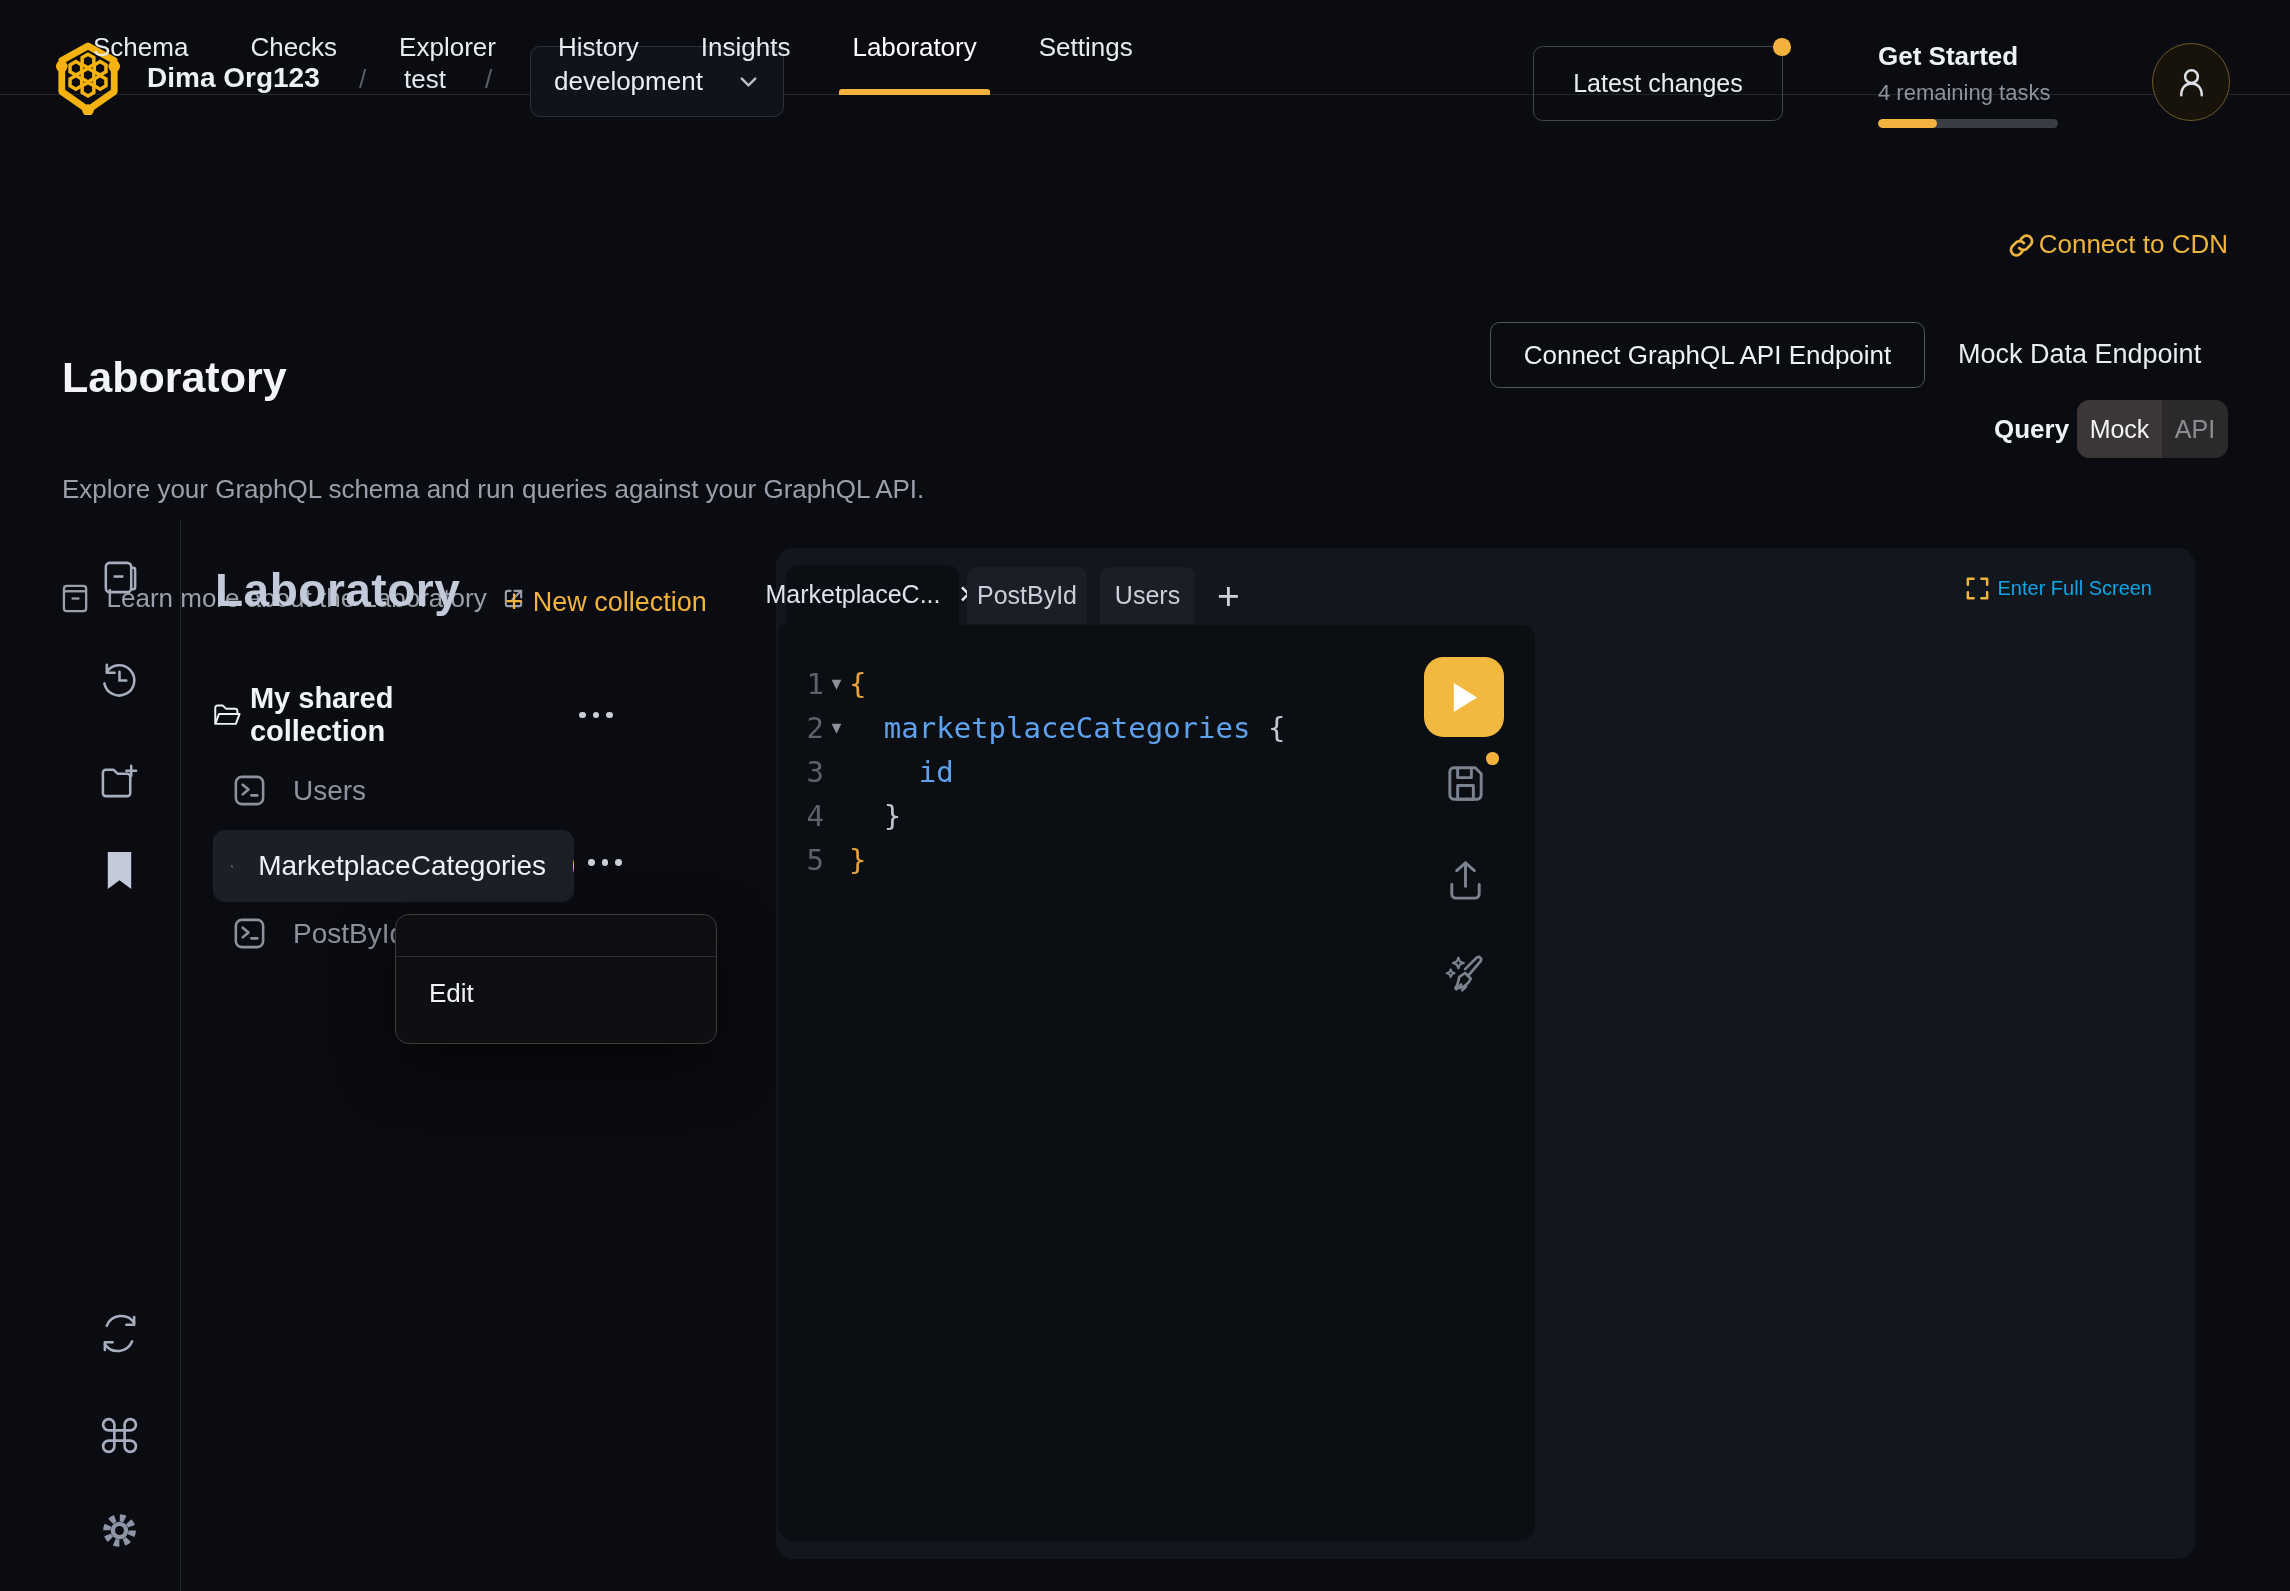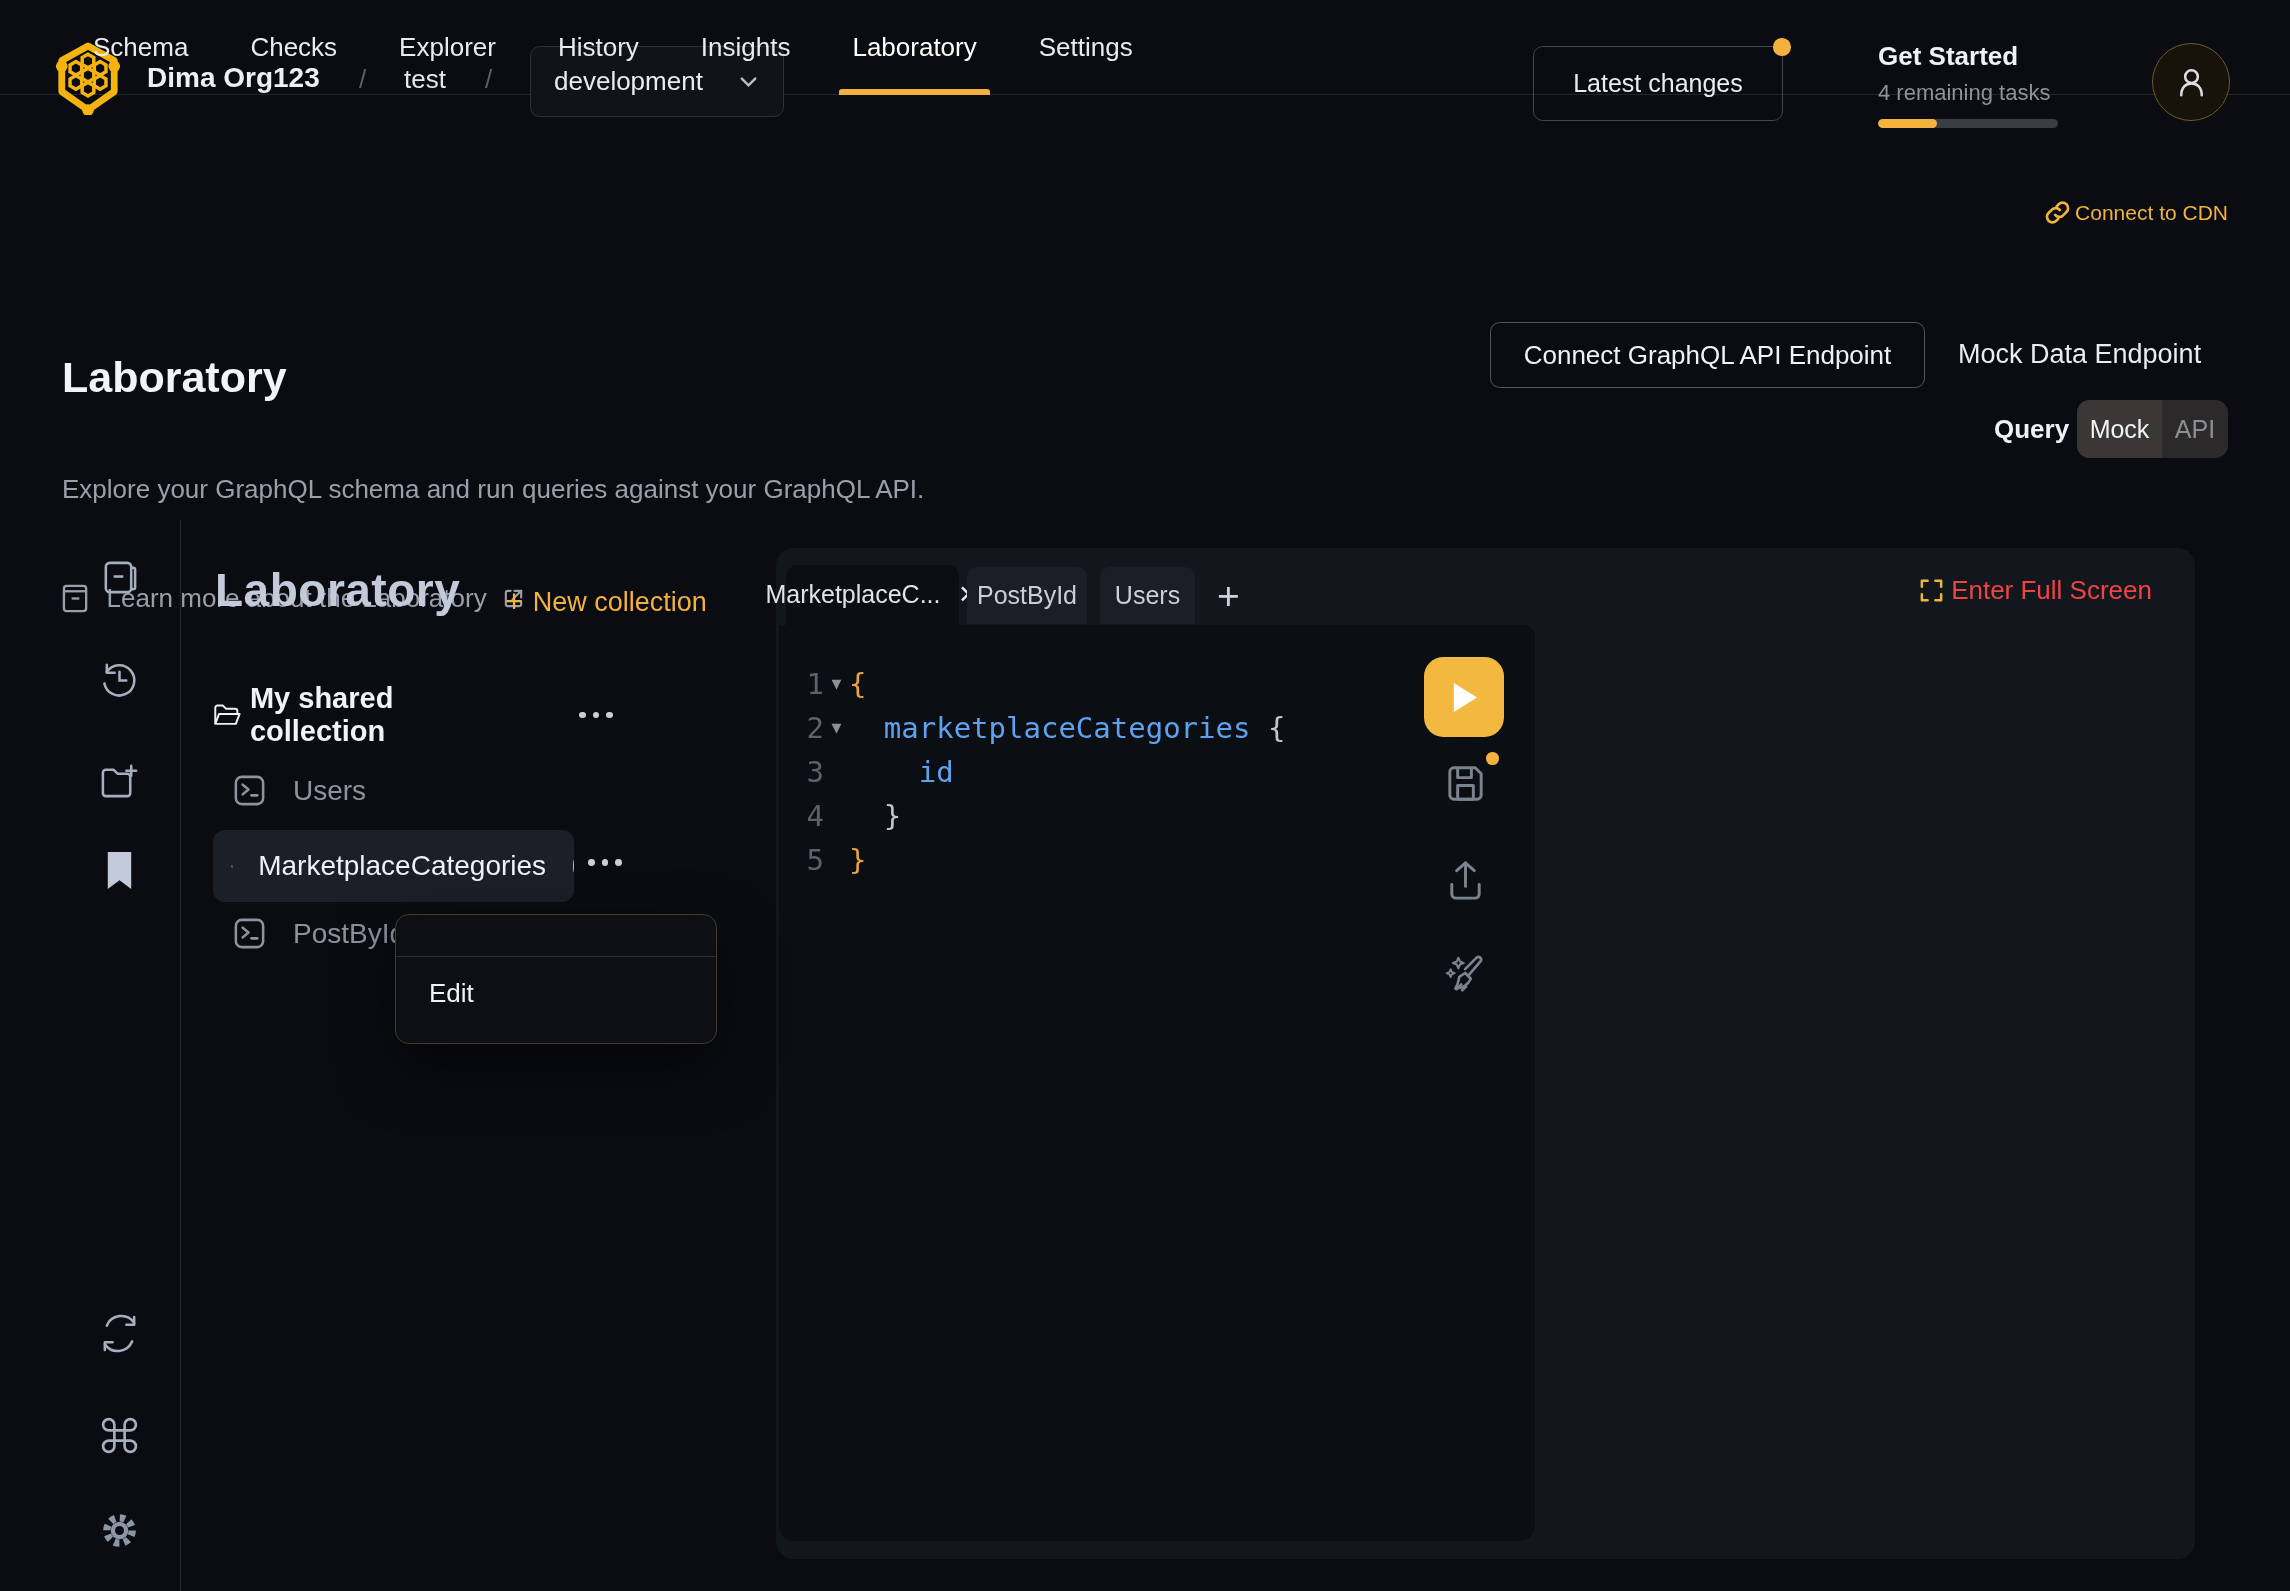--- a/index.html
+++ b/index.html
@@ -30,22 +30,22 @@
   .avatar{left:2152px;top:43px;width:76px;height:76px;border-radius:50%;
     border:1.9px solid #6e5a2a;background:#17120a;display:flex;align-items:center;justify-content:center;cursor:pointer;}
 
   
   .nav{left:0;top:165px;width:2290px;height:95px;border-bottom:1px solid #24262b;
     display:flex;align-items:stretch;padding-left:93px;box-sizing:border-box;gap:62px;}
   .nav-tab{display:flex;align-items:center;font-size:26px;color:#e8ebf0;cursor:pointer;position:relative;}
   .nav-tab.active{color:#ffffff;}
   .nav-tab.active::after{content:"";position:absolute;left:-13.6px;right:-13.6px;bottom:-1px;height:5.8px;
     background:#f2b23d;border-radius:2.9px 2.9px 0 0;}
-  .cdn{right:62px;top:165px;height:95px;display:flex;align-items:center;gap:3px;
-    color:#f0b43c;font-size:21px;cursor:pointer;}
+  .cdn{right:62px;top:165px;height:95px;display:flex;align-items:flex-end;gap:3px;
+    color:#f0b43c;font-size:26px;cursor:pointer;}
 
   
   .page-title{left:62px;top:353px;font-size:43px;font-weight:700;color:#f2f4f8;}
   .page-desc{left:62px;top:474px;font-size:26px;color:#9aa0ab;}
   .learn{left:62px;top:582px;display:flex;align-items:center;gap:15.5px;color:#9aa0ab;
     font-size:26px;cursor:pointer;}
   .connect-btn{left:1490px;top:322px;width:433px;height:64px;border:1px solid #53565c;
     border-radius:9.7px;display:flex;align-items:center;justify-content:center;font-size:26px;
     color:#eef1f6;cursor:pointer;}
   .mock-ep{left:1958px;top:322px;height:64px;display:flex;align-items:center;font-size:27px;color:#e9ecf1;}
@@ -90,21 +90,21 @@
     cursor:pointer;box-sizing:border-box;}
   .etab.active{left:9.7px;top:16.5px;width:173px;height:60px;background:#0b0e13;
     border-radius:11.6px 11.6px 0 0;font-size:25px;color:#dfe3ea;}
   .etab.t2{left:191px;top:19.4px;width:120px;height:57px;background:#1a1e26;
     border-radius:9.7px 9.7px 0 0;font-size:25px;color:#c9ced8;}
   .etab.t3{left:324px;top:19.4px;width:95px;height:57px;background:#1a1e26;
     border-radius:9.7px 9.7px 0 0;font-size:25px;color:#c9ced8;}
   .tab-close{font-size:25px;color:#e8eaee;line-height:1;}
   .newtab{left:431px;top:19.4px;width:43px;height:57px;font-size:39px;color:#ccd1da;font-weight:300;}
   .fullscreen{position:absolute;right:43px;top:27px;display:flex;align-items:center;gap:6px;
-    color:#ef4444;font-size:26px;cursor:pointer;}
+    color:#0ea5e9;font-size:20px;cursor:pointer;}
   .query-area{position:absolute;left:2.9px;top:77px;width:756px;height:916px;background:#0b0e13;
     border-radius:0 11.6px 15.5px 15.5px;box-sizing:border-box;display:flex;flex-direction:column;}
   .code{flex:1;padding-top:37px;font-family:"DejaVu Sans Mono",monospace;font-size:29px;line-height:44px;}
   .cl{display:flex;}
   .ln{width:45px;text-align:right;color:#5c616c;}
   .caret{width:25px;text-align:center;font-size:16.5px;color:#8b909b;line-height:44px;}
   .src{white-space:pre;}
   .tok-orange{color:#e8a23e;}
   .tok-blue{color:#5ea1ec;}
   .tok-gray{color:#c0c5cf;}

